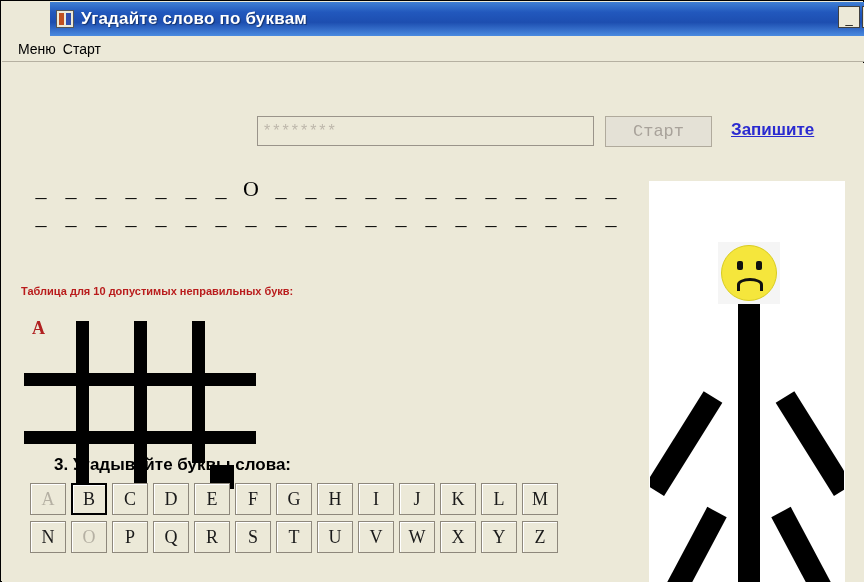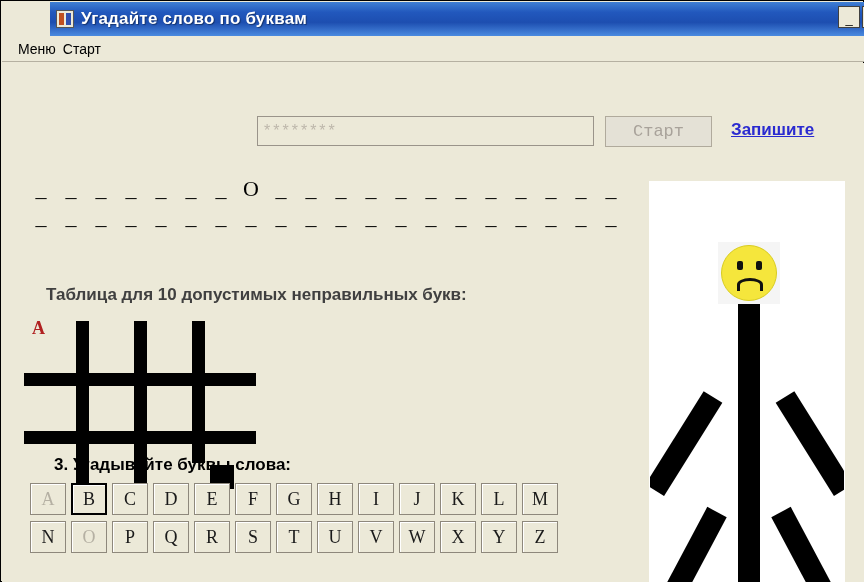--- a/index.html
+++ b/index.html
@@ -186,24 +186,24 @@
     content: "_";
     font-size: 22px;
   }
   .dash-cell.letter {
     font-family: "Liberation Serif", serif;
     font-size: 22px;
   }
   
   .table-label {
     position: absolute;
-    left: 44px; top: 222px;
-    font-size: 17px;
-    font-weight: bold;
-    color: #404040;
+    left: 19px; top: 222px;
+    font-size: 11px;
+    font-weight: bold;
+    color: #b91c1c;
   }
   .wrong-letter {
     position: absolute;
     left: 30px; top: 255px;
     font-size: 18px;
     font-weight: bold;
     color: #b02020;
     font-family: "Liberation Serif", serif;
   }
   

